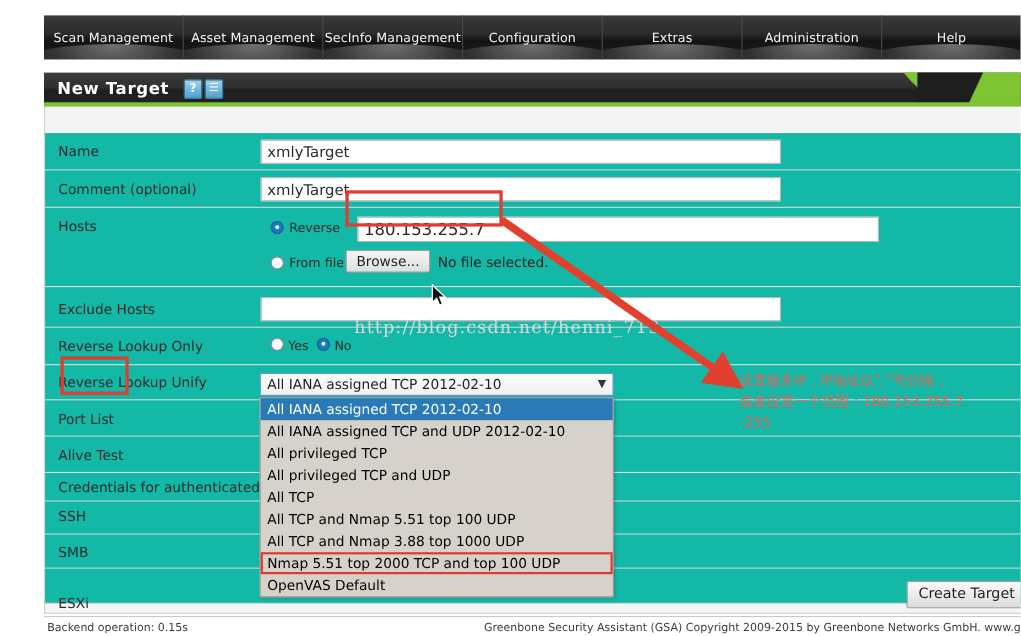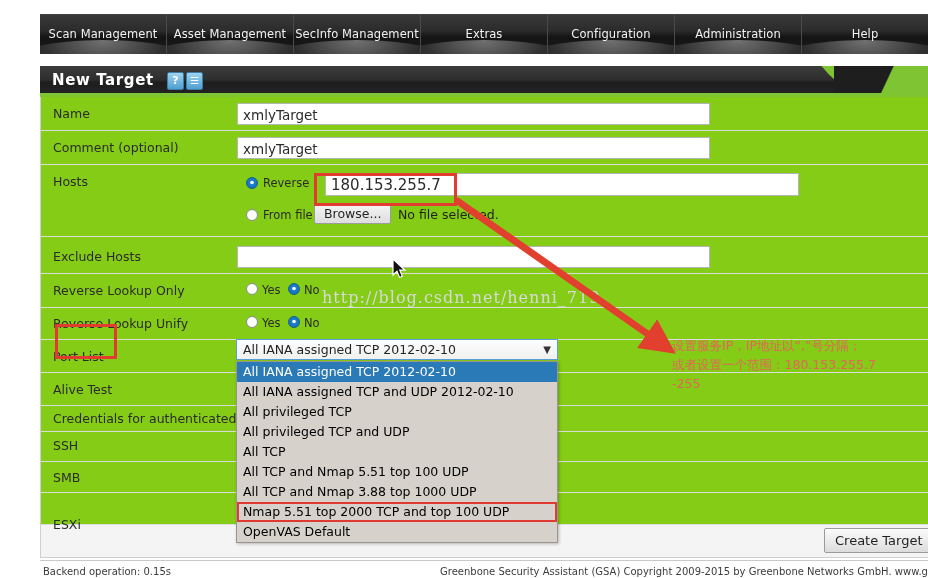--- a/index.html
+++ b/index.html
@@ -127,21 +127,21 @@
     border-left: 1px solid #cfcfcf;
     border-right: 1px solid #cfcfcf;
     border-bottom: 1px solid #cfcfcf;
   }
   .row {
     position: absolute;
     left: 0; width: 888px;
     border-bottom: 1px solid #dcdcdc;
     box-sizing: border-box;
   }
-  .row.alt { background: #84cc16; }
+  .row.alt { background: #14b8a6; margin-top: 24px; }
   .rowlabel {
     position: absolute;
     left: 12px; top: 8px;
     font-size: 12.5px;
     color: #2b2b2b;
     white-space: nowrap;
   }
   .textinput {
     position: absolute;
     background: #ffffff;
@@ -330,24 +330,24 @@
     <div class="navitem">
       <span>Scan Management</span>
     </div>
     <div class="navitem">
       <span>Asset Management</span>
     </div>
     <div class="navitem">
       <span>SecInfo Management</span>
     </div>
     <div class="navitem">
+      <span>Configuration</span>
+    </div>
+    <div class="navitem">
       <span>Extras</span>
-    </div>
-    <div class="navitem">
-      <span>Configuration</span>
     </div>
     <div class="navitem">
       <span>Administration</span>
     </div>
     <div class="navitem">
       <span>Help</span>
     </div>
   </div>
 
   <div class="panel-title">

